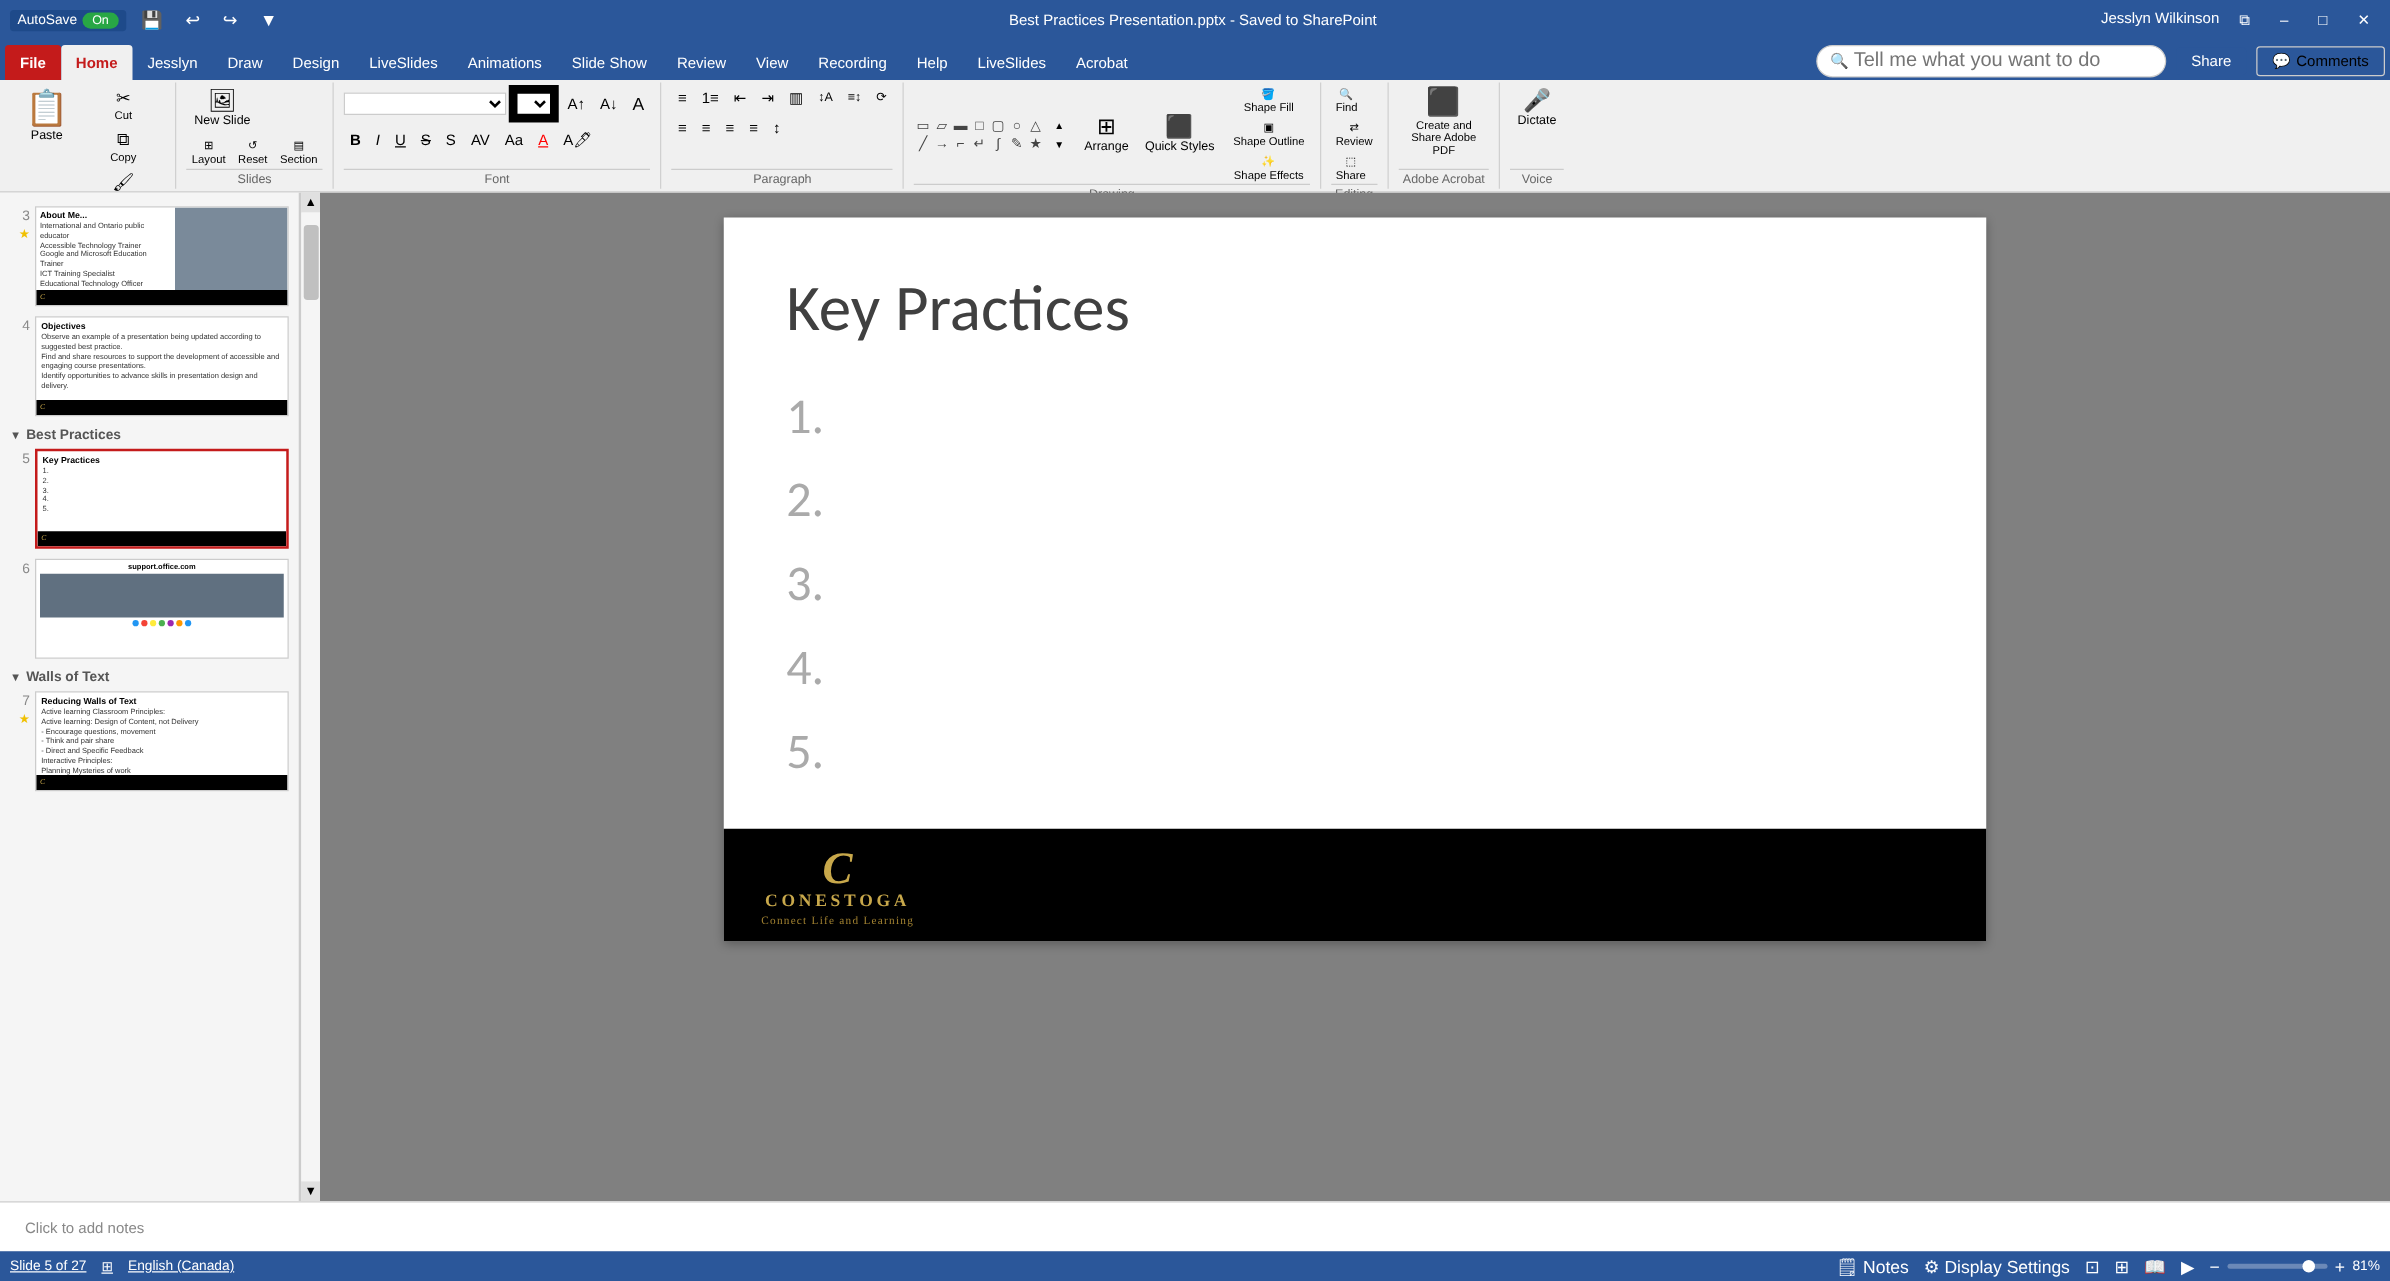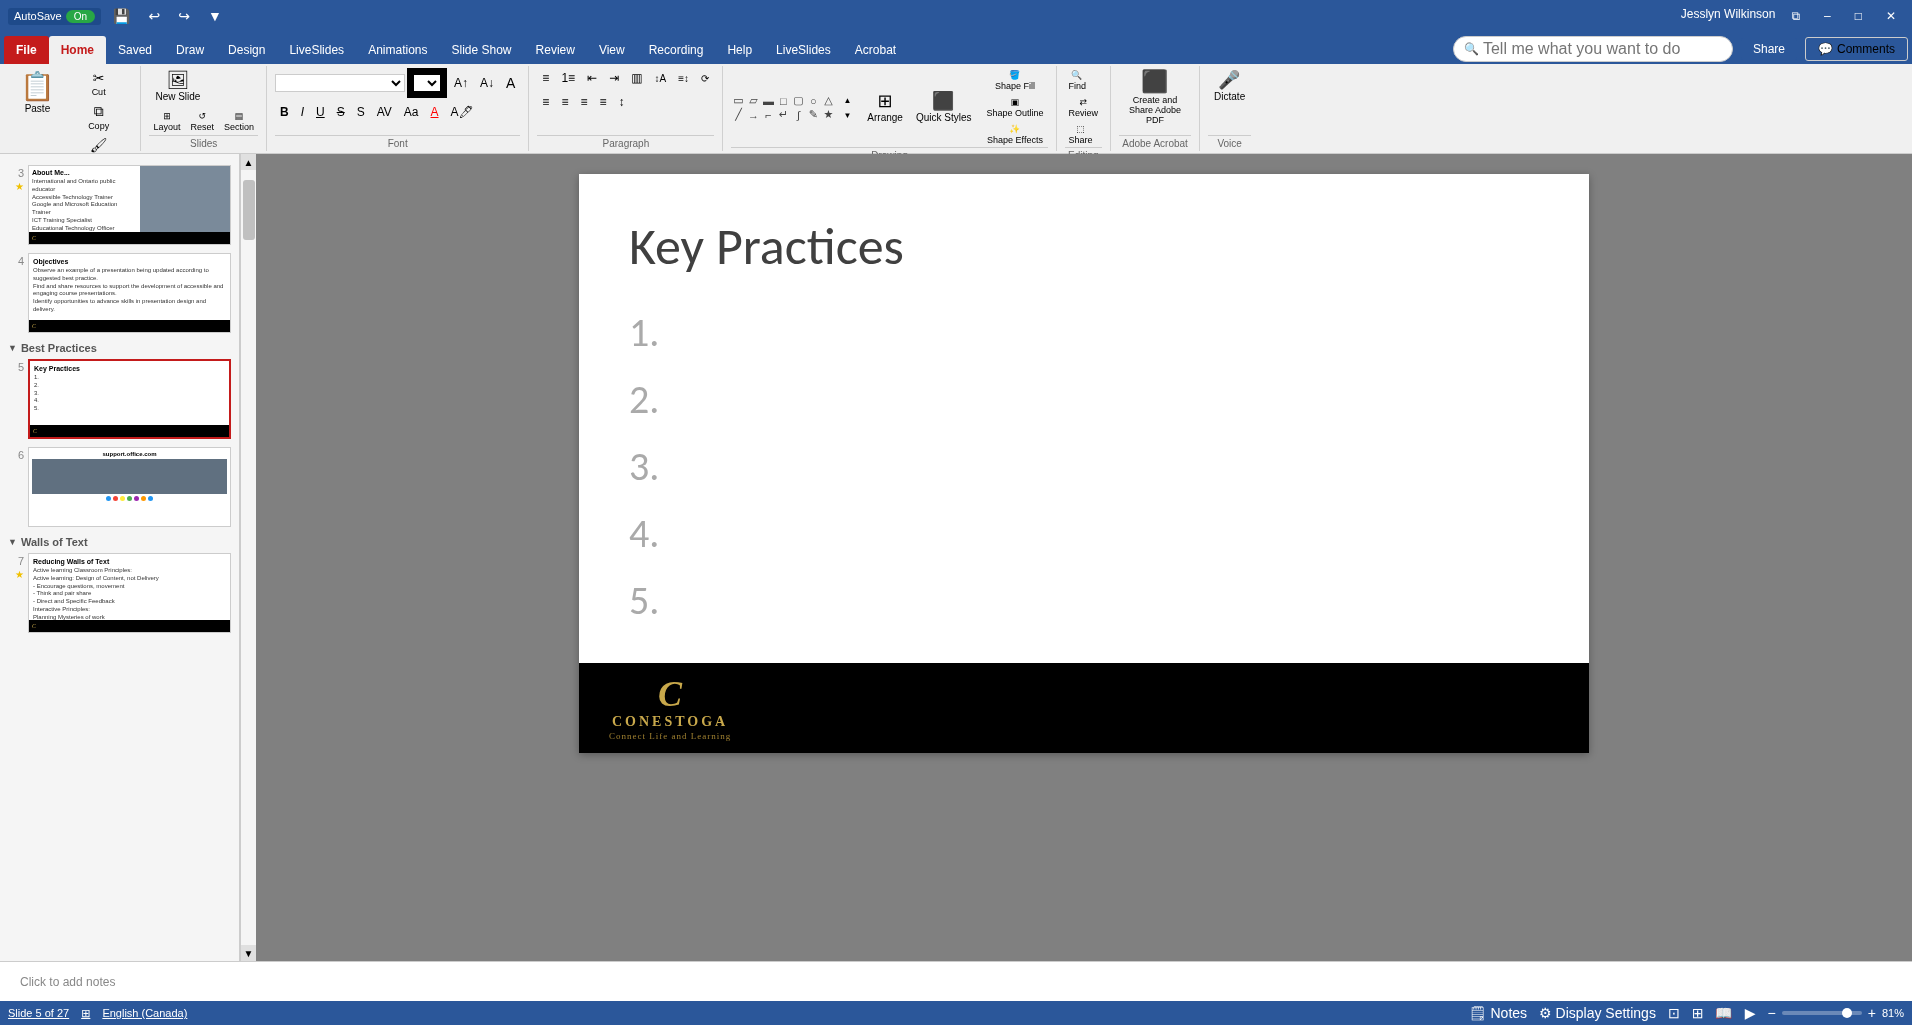--- a/index.html
+++ b/index.html
@@ -295,33 +295,34 @@
   <div class="title-bar-left">
     <div class="autosave-toggle">
       <span>AutoSave</span>
       <span class="toggle-on">On</span>
     </div>
     <button class="title-btn" title="Save">💾</button>
     <button class="title-btn" title="Undo">↩</button>
     <button class="title-btn" title="Redo">↪</button>
     <button class="title-btn">▼</button>
   </div>
+  <div class="title-bar-center">Best Practices Presentation.pptx - Saved to SharePoint</div>
   <div class="title-bar-right">
     <span>Jesslyn Wilkinson</span>
     <button class="win-btn">⧉</button>
     <button class="win-btn">–</button>
     <button class="win-btn">□</button>
     <button class="win-btn close">✕</button>
   </div>
 </div>
 
 <div class="ribbon-tabs">
   <div class="ribbon-tab file active">File</div>
   <div class="ribbon-tab active" style="background:#f0f0f0;color:#c41b1b;">Home</div>
-  <div class="ribbon-tab">Saved</div>
+  <div class="ribbon-tab">Jesslyn</div>
   <div class="ribbon-tab">Draw</div>
   <div class="ribbon-tab">Design</div>
   <div class="ribbon-tab">LiveSlides</div>
   <div class="ribbon-tab">Animations</div>
   <div class="ribbon-tab">Slide Show</div>
   <div class="ribbon-tab">Review</div>
   <div class="ribbon-tab">View</div>
   <div class="ribbon-tab">Recording</div>
   <div class="ribbon-tab">Help</div>
   <div class="ribbon-tab">LiveSlides</div>

